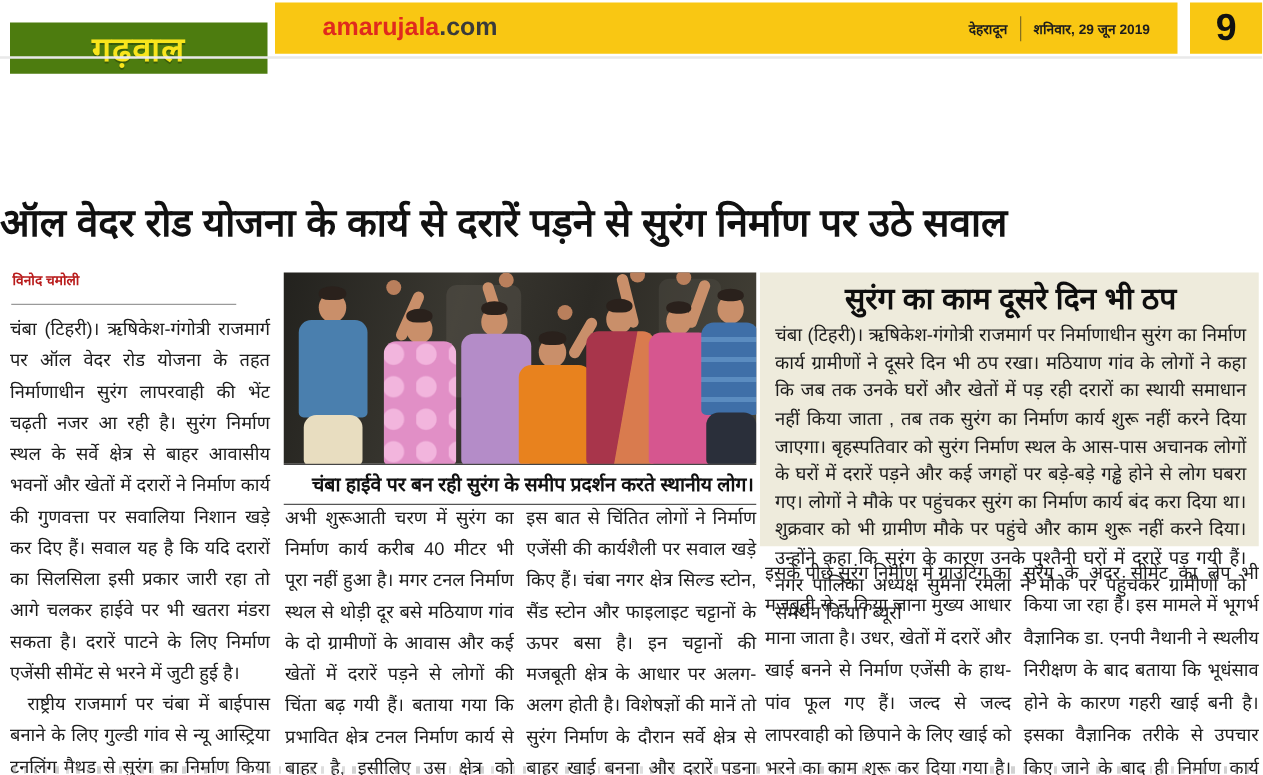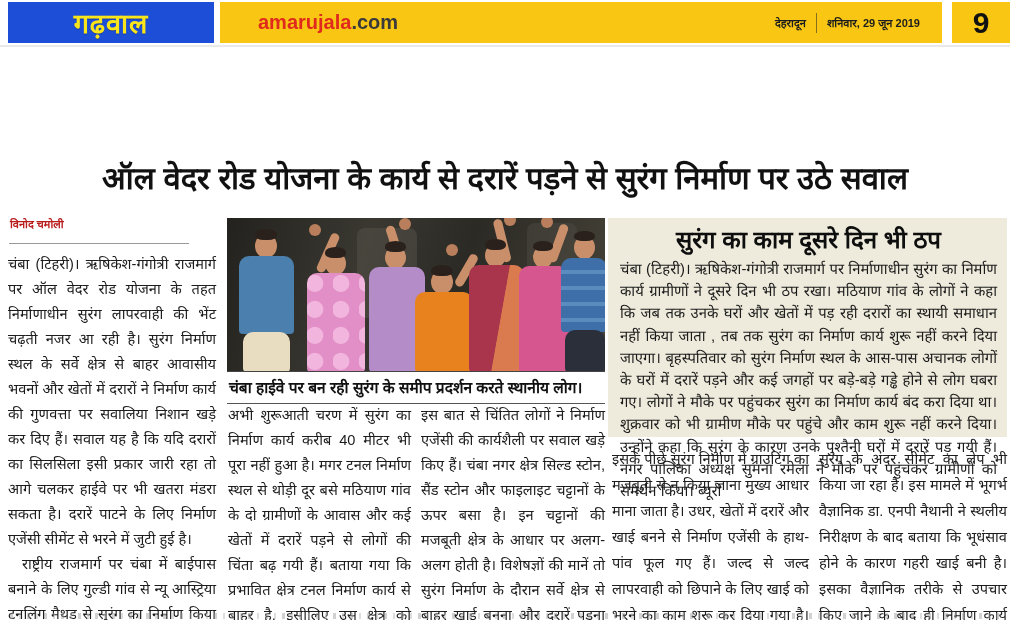--- a/index.html
+++ b/index.html
@@ -6,22 +6,22 @@
   html,body { background:#ffffff; }
   body { font-family:"Liberation Sans","DejaVu Sans",sans-serif; color:#141414; }
   .page {
     position:relative; width:1010px; height:620px; margin:0 auto;
     background:#ffffff; overflow:hidden;
   }
 
   
   .masthead { position:absolute; left:0; top:2px; width:1010px; height:41px; }
   .edition-box {
-    position:absolute; left:8px; top:0; width:206px; height:41px;
-    background:#1d4ed8; display:flex; align-items:center; justify-content:center;
+    position:absolute; left:8px; top:16px; width:206px; height:41px;
+    background:#4d7c0f; display:flex; align-items:center; justify-content:center;
   }
   .edition-box .edition {
     color:#f9e51c; font-size:27px; font-weight:bold; letter-spacing:1px;
     text-shadow:0 1px 0 rgba(0,0,0,.25);
   }
   .band {
     position:absolute; left:220px; top:0; width:722px; height:41px;
     background:#f9c713; display:flex; align-items:center;gap:40px;
   }
   .brand { margin-left:38px; font-size:20px; font-weight:bold; }
@@ -36,21 +36,21 @@
   .pageno-box .num { font-size:30px; font-weight:bold; color:#111; }
   .masthead-rule { position:absolute; left:0; top:45px; width:1010px; height:2px; background:#e9e9e9; }
 
   
   .headline {
     position:absolute; left:0; top:58px; width:1010px; text-align:center;
     font-size:65px; font-weight:bold; color:#0c0c0c; line-height:94px;
     letter-spacing:-1px; white-space:nowrap;
   }
   .subheadline {
-    position:absolute; left:0; top:156px; width:1010px; text-align:center;
+    position:absolute; left:0; top:156px; width:1010px; text-align:left;
     font-size:31px; font-weight:bold; color:#111; line-height:46px; white-space:nowrap;
   }
 
   
   .byline { position:absolute; left:10px; top:216px; font-size:11px; font-weight:bold; color:#b91c1c; }
   .byline-rule { position:absolute; left:9px; top:243px; width:180px; height:1px; background:#9a9a9a; }
 
   .col { position:absolute; text-align:justify; color:#1c1c1c; }
   .col p { text-align:justify; }
   .col-1 { left:8px;   top:252px; width:208px; font-size:14.6px; line-height:25px; }
@@ -69,21 +69,21 @@
     border-bottom:1px solid #444;
   }
   .rock { position:absolute; background:#55524a; opacity:.5; border-radius:8px; }
   .person { position:absolute; }
   .head { position:absolute; border-radius:50%; background:#c98f6a; }
   .hair { position:absolute; border-radius:50% 50% 40% 40%; background:#2a211c; }
   .torso { position:absolute; border-radius:10px 10px 4px 4px; }
   .arm { position:absolute; width:9px; border-radius:5px; background:#c98f6a; transform-origin:bottom center; }
   .fist { position:absolute; width:12px; height:12px; border-radius:50%; background:#b97f5c; }
   .photo-caption {
-    width:378px; padding:4px 2px 5px 2px; text-align:left;
+    width:378px; padding:4px 2px 5px 2px; text-align:right;
     font-size:15.5px; font-weight:bold; color:#111; background:#fff;
   }
   .caption-rule { width:378px; height:1px; background:#555; }
 
   
   .side-box {
     position:absolute; left:608px; top:218px; width:399px; height:219px;
     background:#eeebdc; padding:6px 10px 6px 12px;
   }
   .side-box h2 { font-size:24px; font-weight:bold; color:#0e0e0e; line-height:32px; margin-bottom:2px;text-align:center; }

